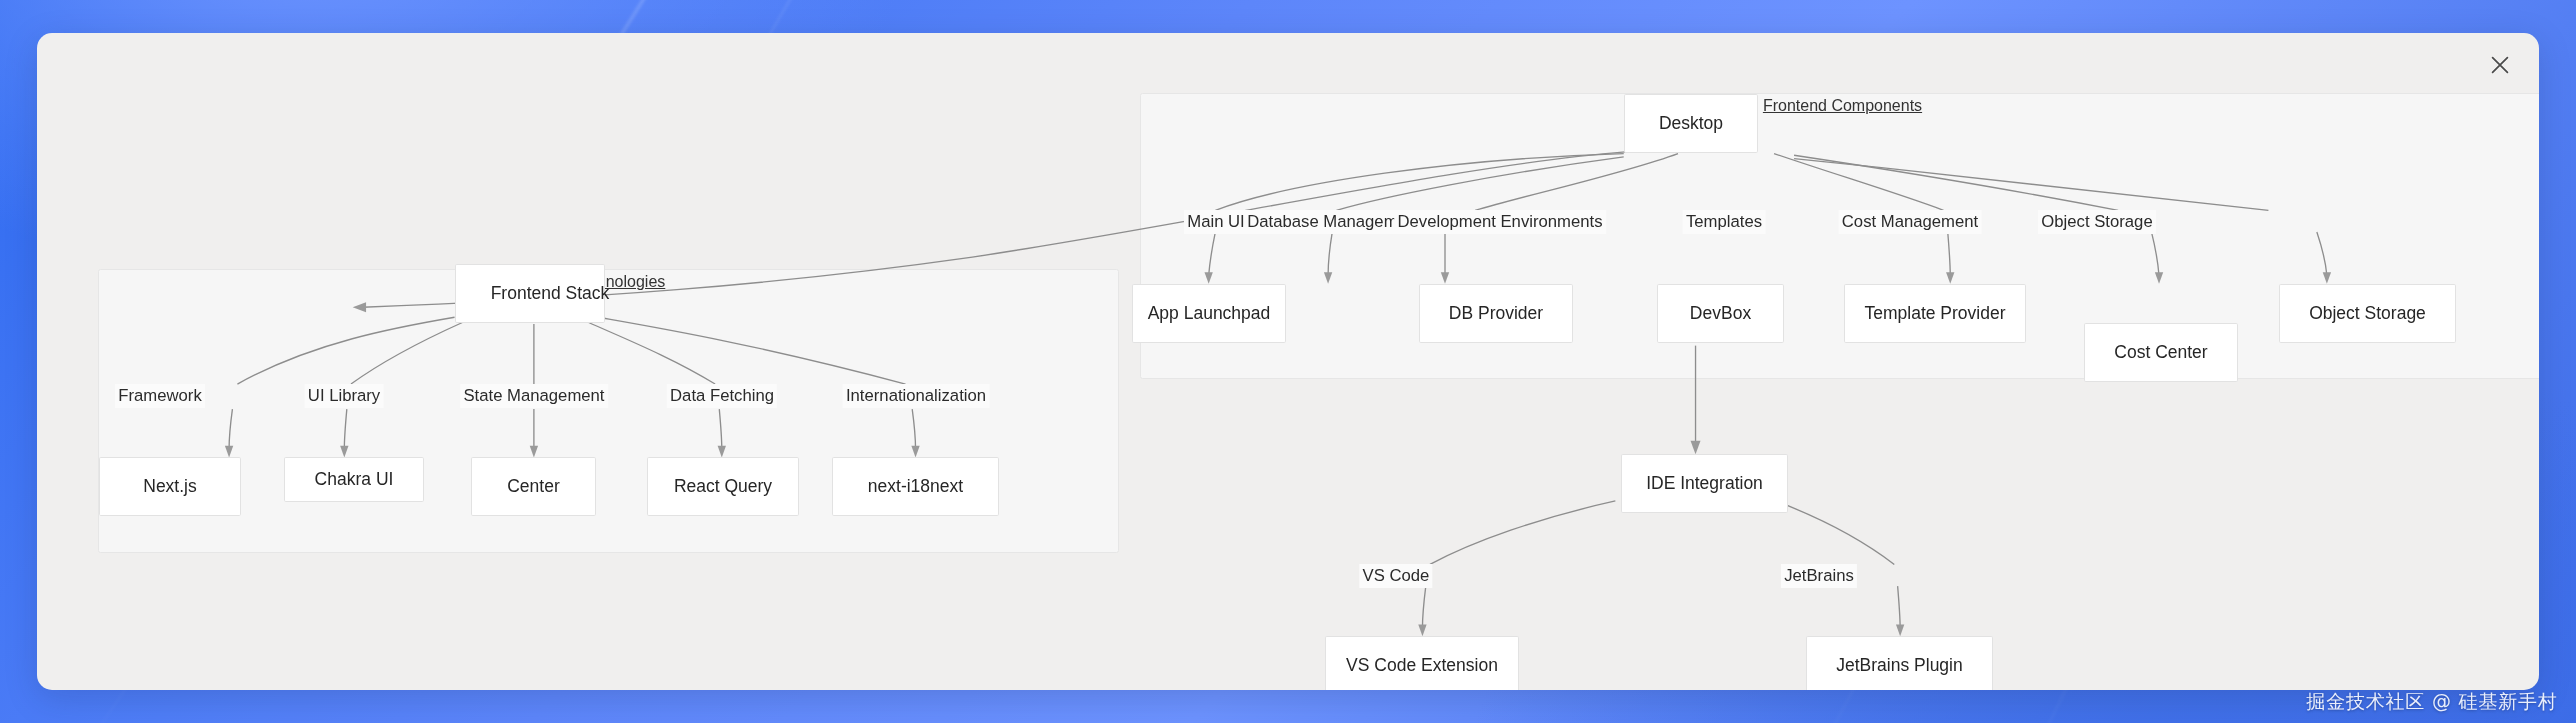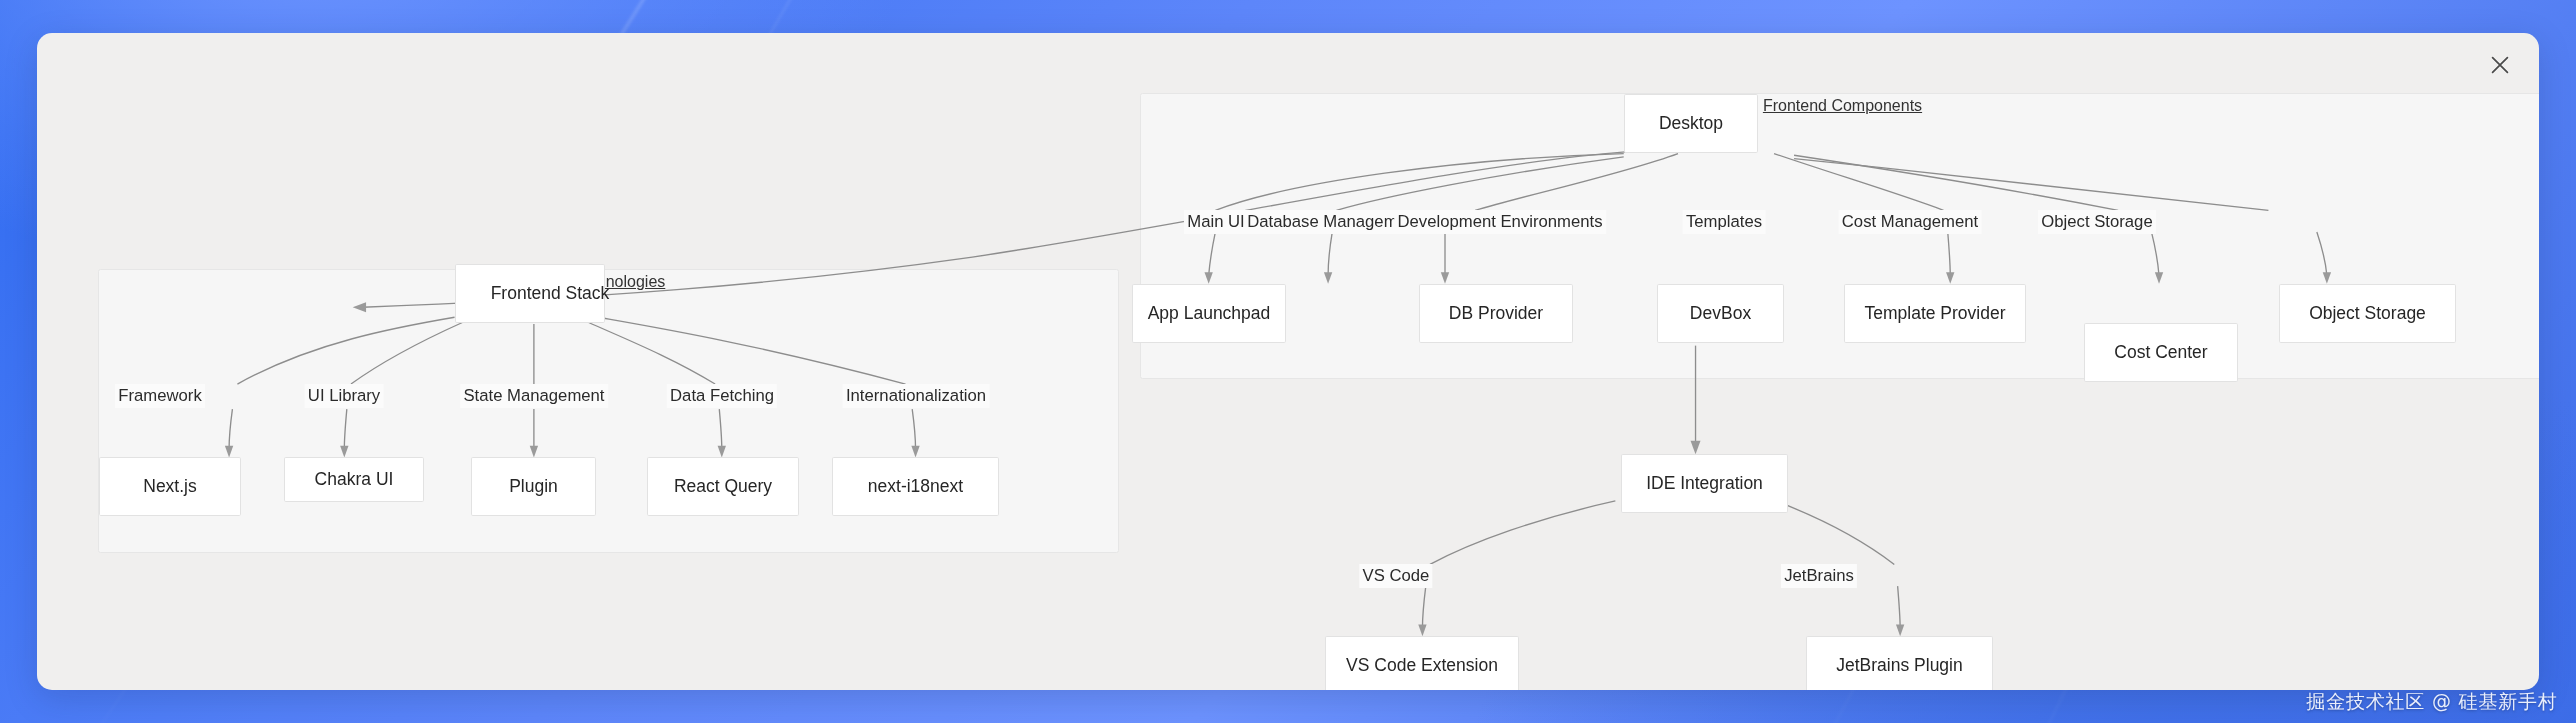--- a/index.html
+++ b/index.html
@@ -193,21 +193,21 @@
 
   <div class="node" style="left:62px;top:424px;width:142px;height:59px;">
     <span>Next.js</span>
   </div>
 
   <div class="node" style="left:247px;top:424px;width:140px;height:45px;">
     <span>Chakra UI</span>
   </div>
 
   <div class="node" style="left:434px;top:424px;width:125px;height:59px;">
-    <span>Plugin</span>
+    <span>Center</span>
   </div>
 
   <div class="node" style="left:610px;top:424px;width:152px;height:59px;">
     <span>React Query</span>
   </div>
 
   <div class="node" style="left:795px;top:424px;width:167px;height:59px;">
     <span>next-i18next</span>
   </div>
 

